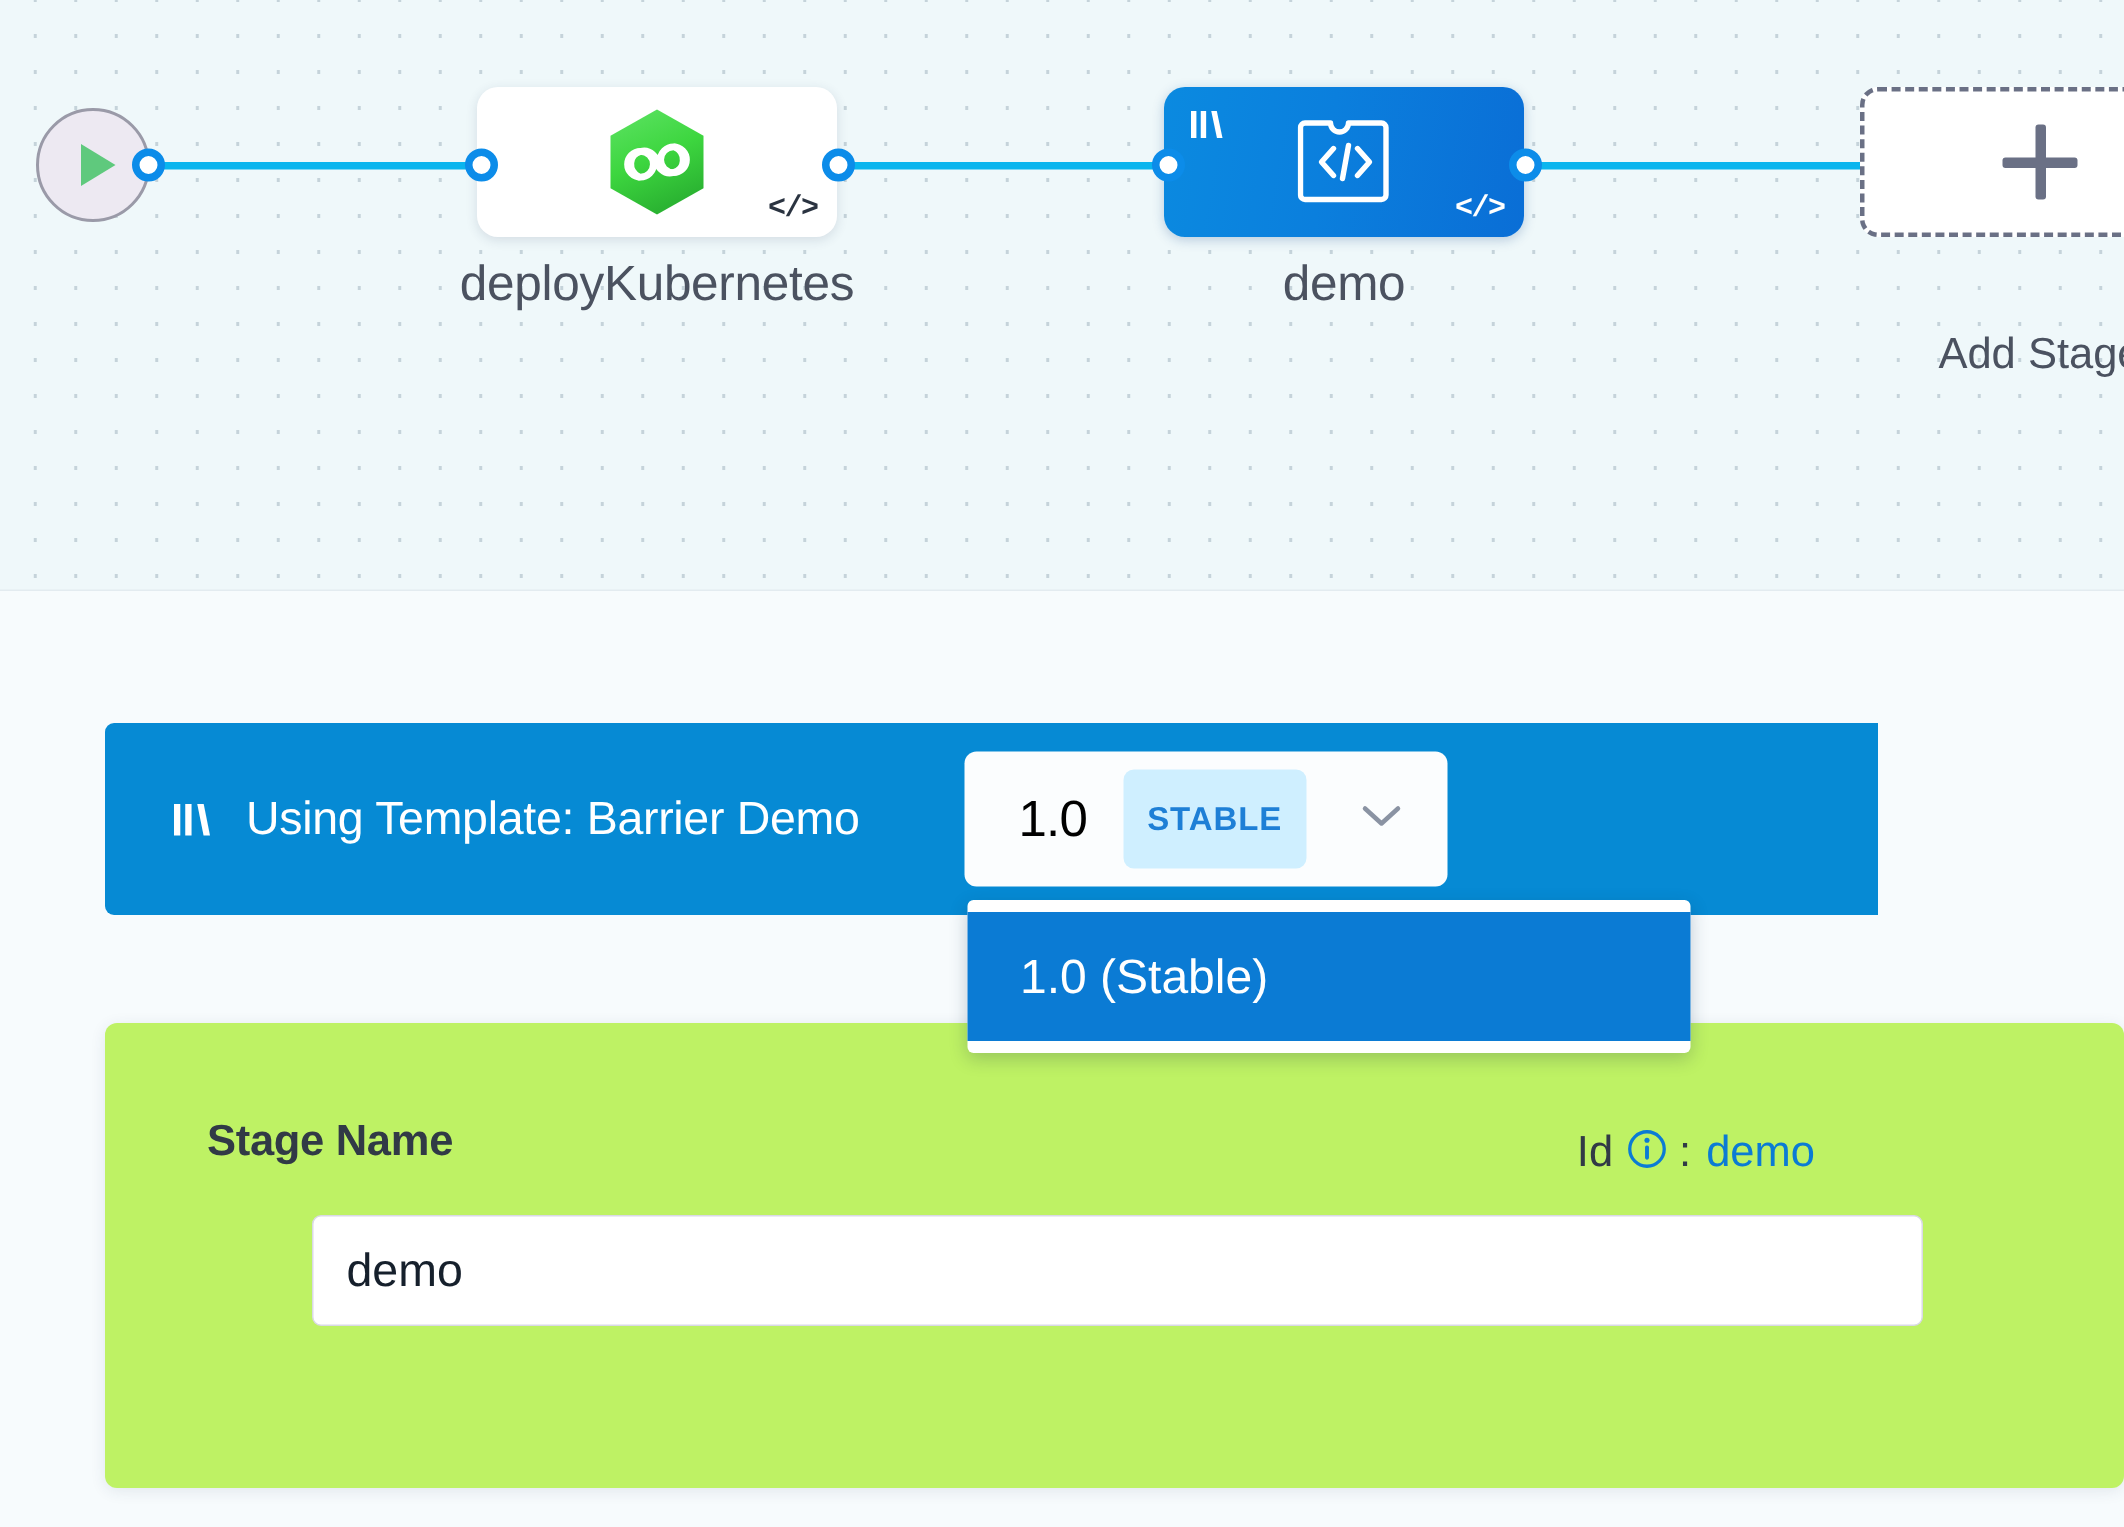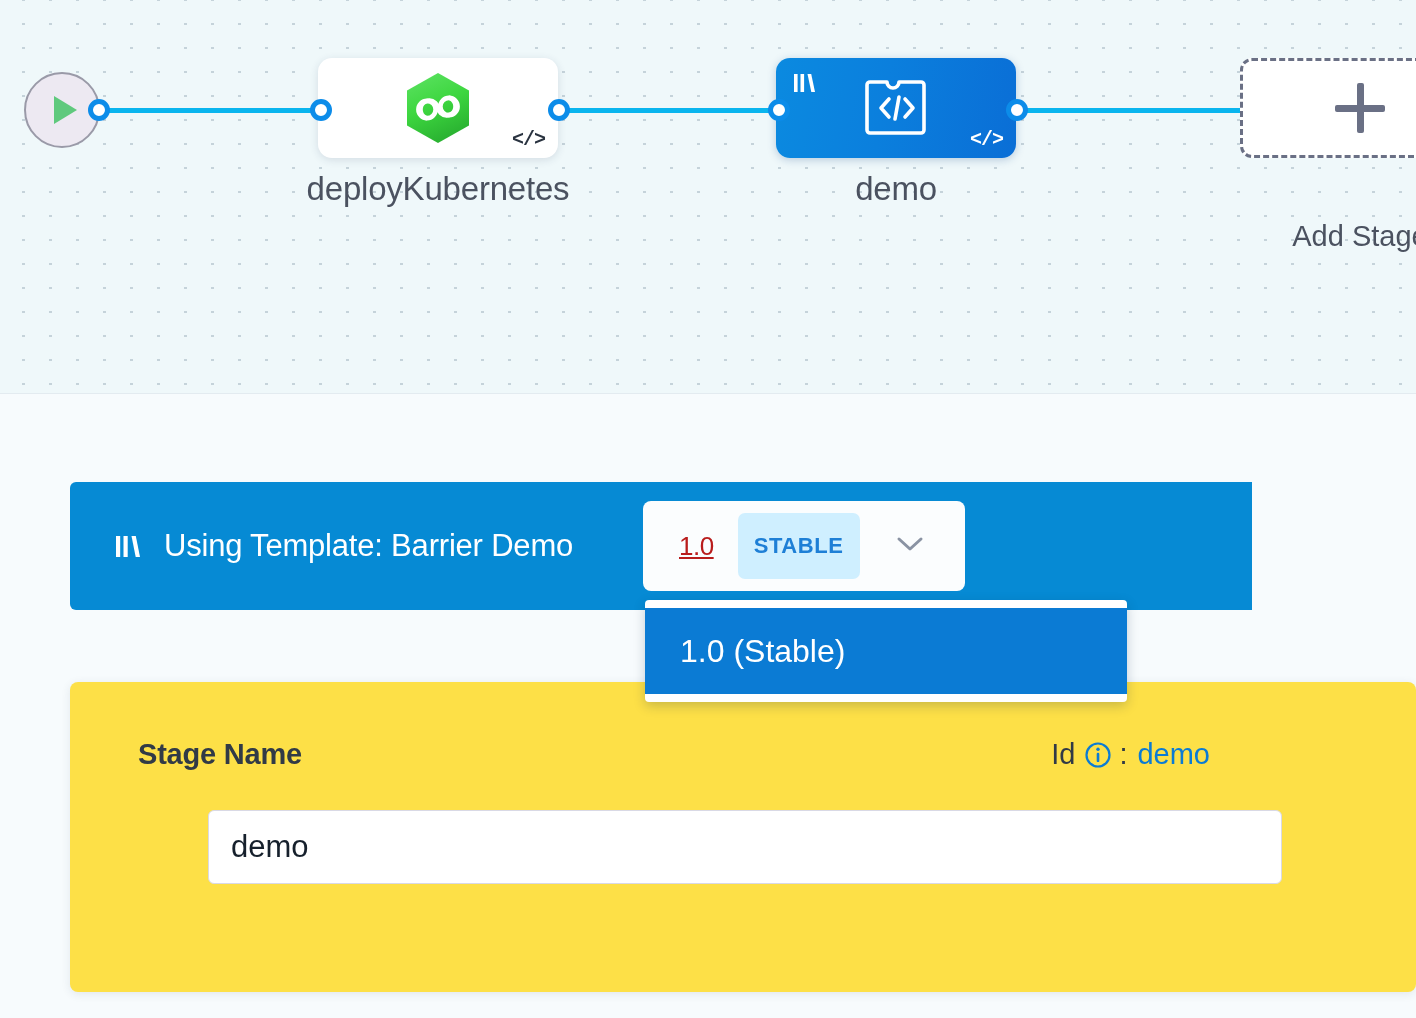--- a/index.html
+++ b/index.html
@@ -121,21 +121,21 @@
   }
 
   .version-select {
     position: absolute; left: 573px; top: 19px;
     width: 322px; height: 90px;
     background: #fbfdfe; border-radius: 8px;
     display: flex; align-items: center;
     cursor: pointer;
   }
   .version-num {
-    margin-left: 36px; font-size: 26px; color: #b91c1c; letter-spacing: -0.5px; text-decoration: underline;
+    margin-left: 36px; font-size: 34px; color: #000000; letter-spacing: -0.5px;
   }
   .stable-badge {
     margin-left: 24px; padding: 20px 16px; border-radius: 7px;
     background: #cfefff; color: #1e7fd6;
     font-size: 22px; font-weight: 700; letter-spacing: 0.6px;
   }
   .chev { margin-left: 34px; }
 
   
   .dropdown {
@@ -150,31 +150,31 @@
     height: 86px; display: flex; align-items: center;
     padding-left: 35px; font-size: 32px;
     color: #16202c; cursor: pointer;
   }
   .dropdown-item.selected { background: #0b7bd4; color: #ffffff; }
 
   
   .form-card {
     position: absolute; left: 70px; top: 288px;
     width: 1346px; height: 310px;
-    background: #fde047; border-radius: 8px;
+    background: #bef264; border-radius: 8px;
     box-shadow: 0 2px 10px rgba(40,60,90,0.10);
   }
   .form-head {
     position: absolute; left: 68px; top: 56px; right: 206px;
     display: flex; align-items: center; justify-content: space-between;
   }
   .field-label {
     font-size: 29px; font-weight: 700; color: #313a46; letter-spacing: -0.2px;
   }
-  .id-row { display: flex; align-items: center; font-size: 29px; color: #313a46; }
+  .id-row { display: flex; align-items: flex-start; font-size: 29px; color: #313a46; margin-top: 14px; }
   .id-row .info-ic { margin: 0 7px 0 9px; display: flex; align-items: center; }
   .id-value { color: #0b7bd4; margin-left: 10px; }
   .id-colon { color: #313a46; }
 
   .text-input {
     position: absolute; left: 138px; top: 128px;
     width: 1074px; height: 74px;
     border: 1.5px solid #d9d9e5; border-radius: 6px;
     background: #ffffff;
     display: flex; align-items: center;

